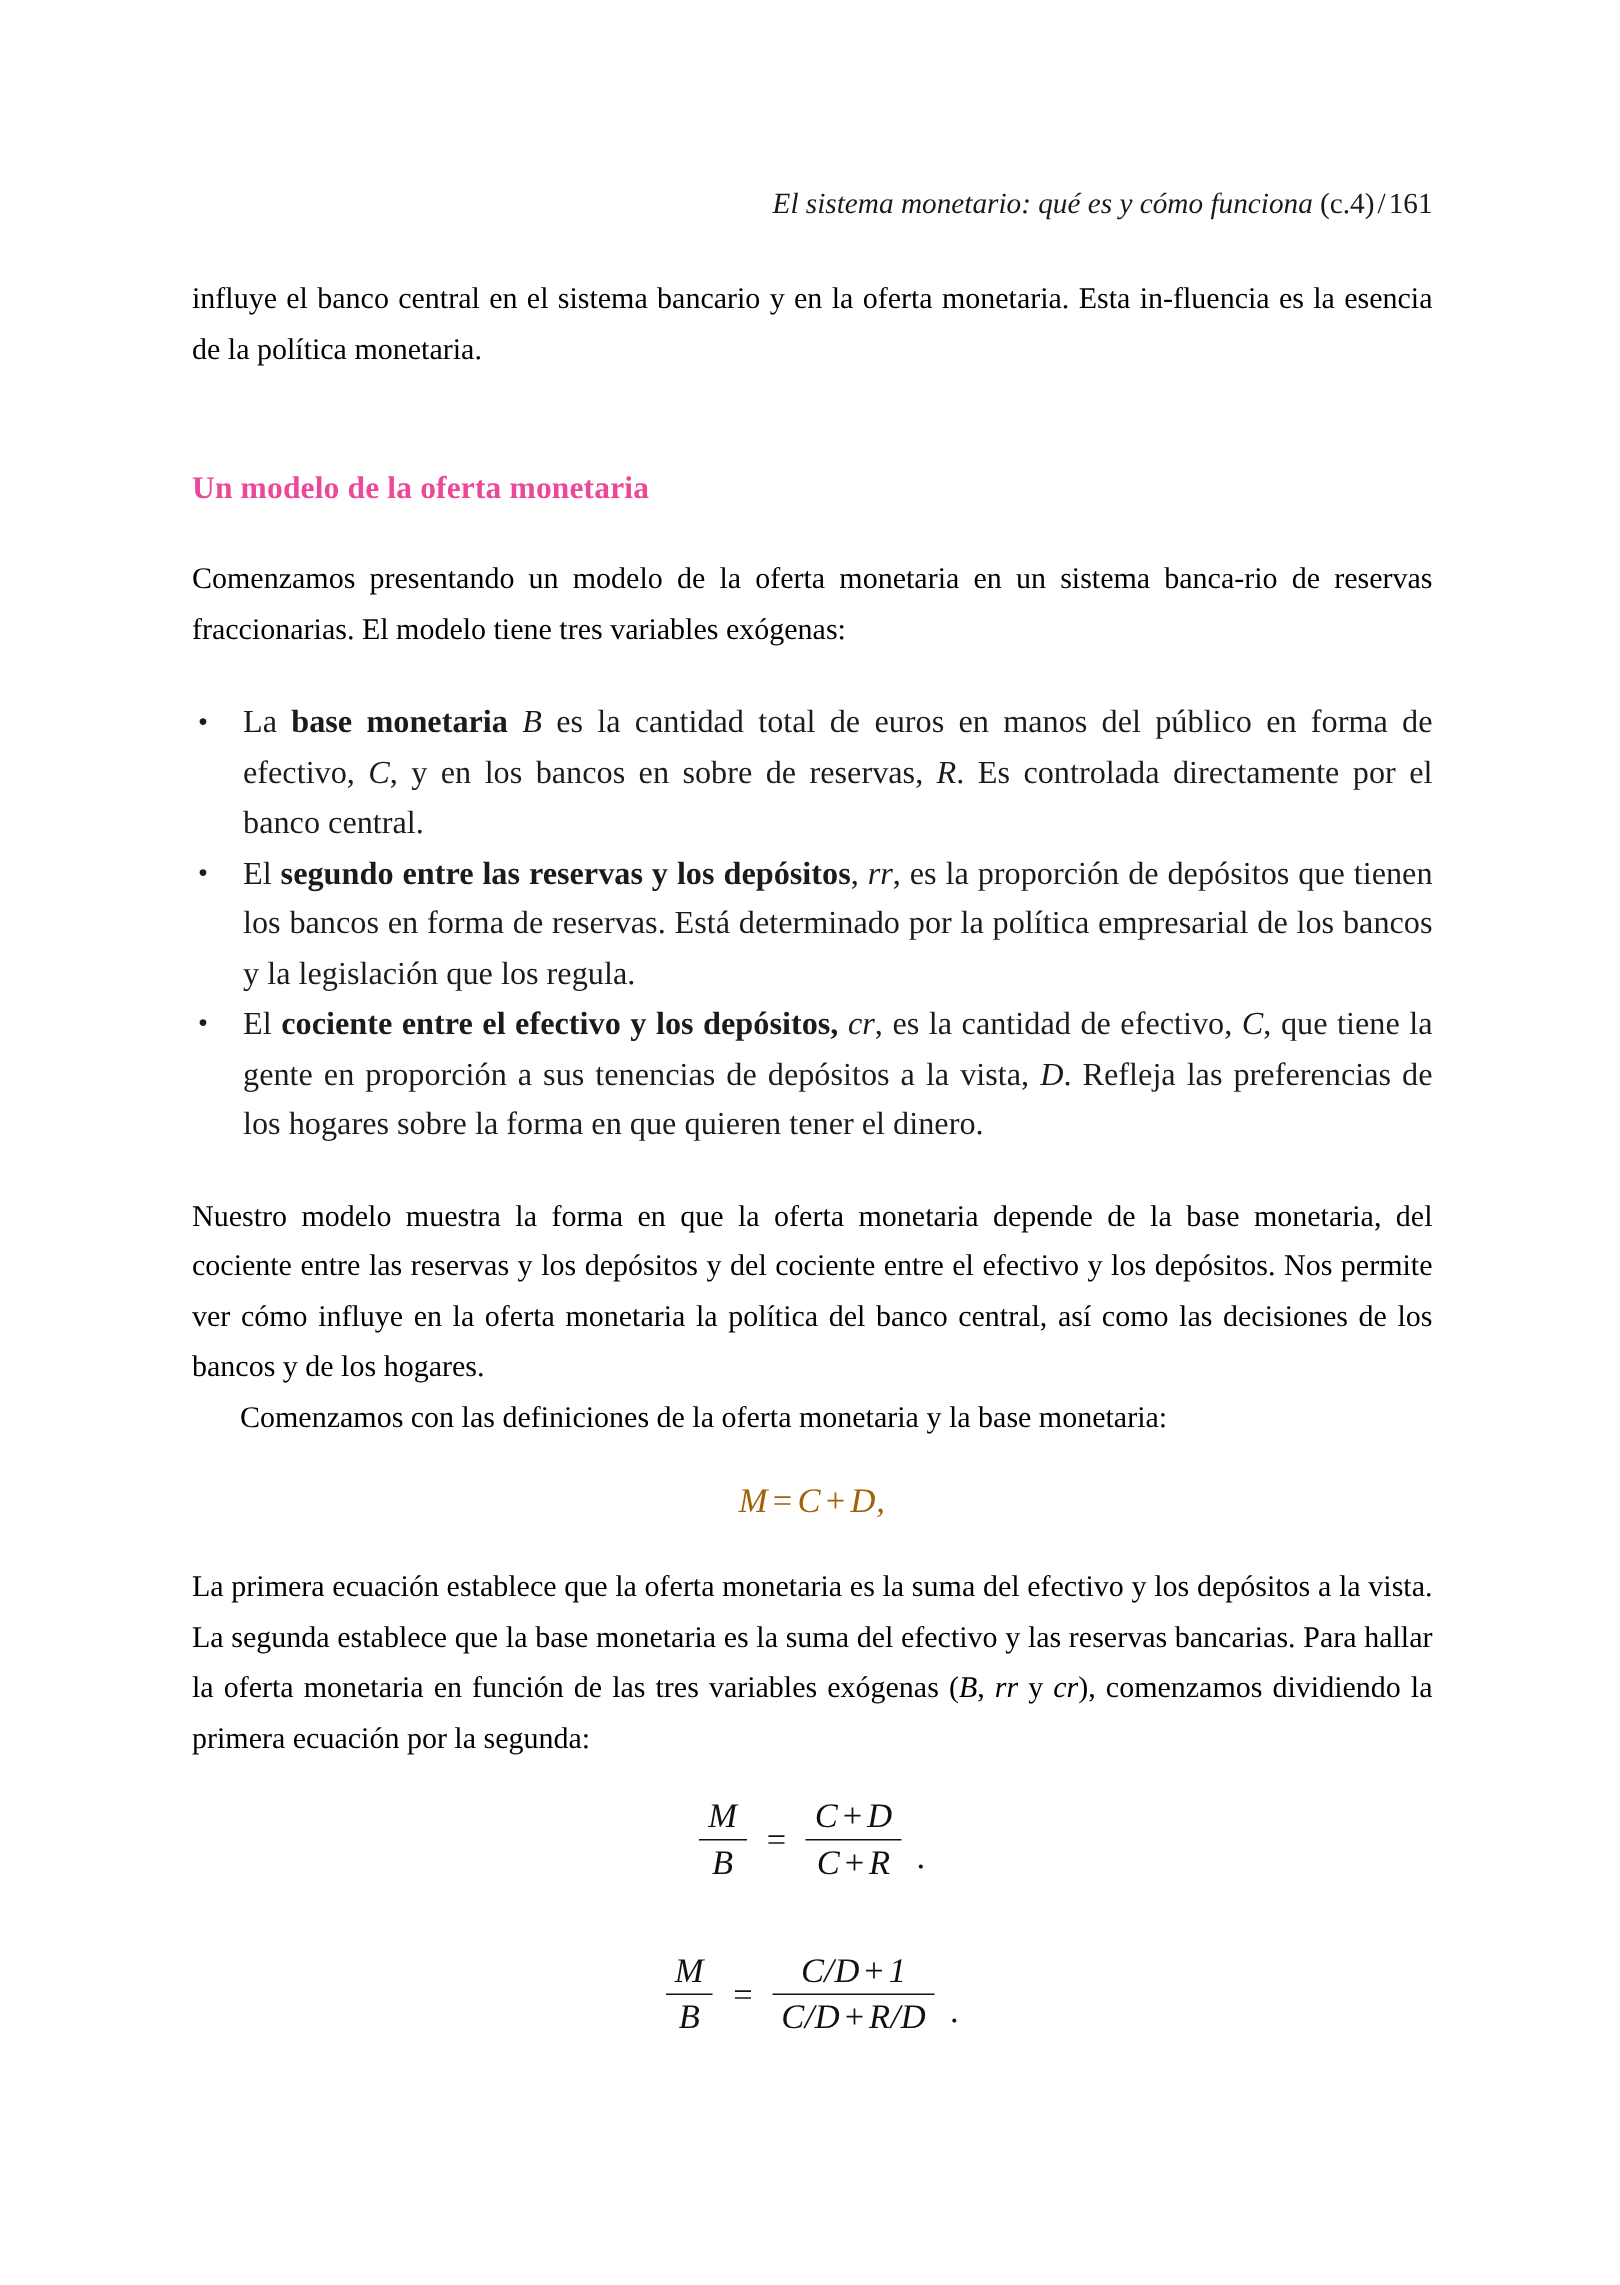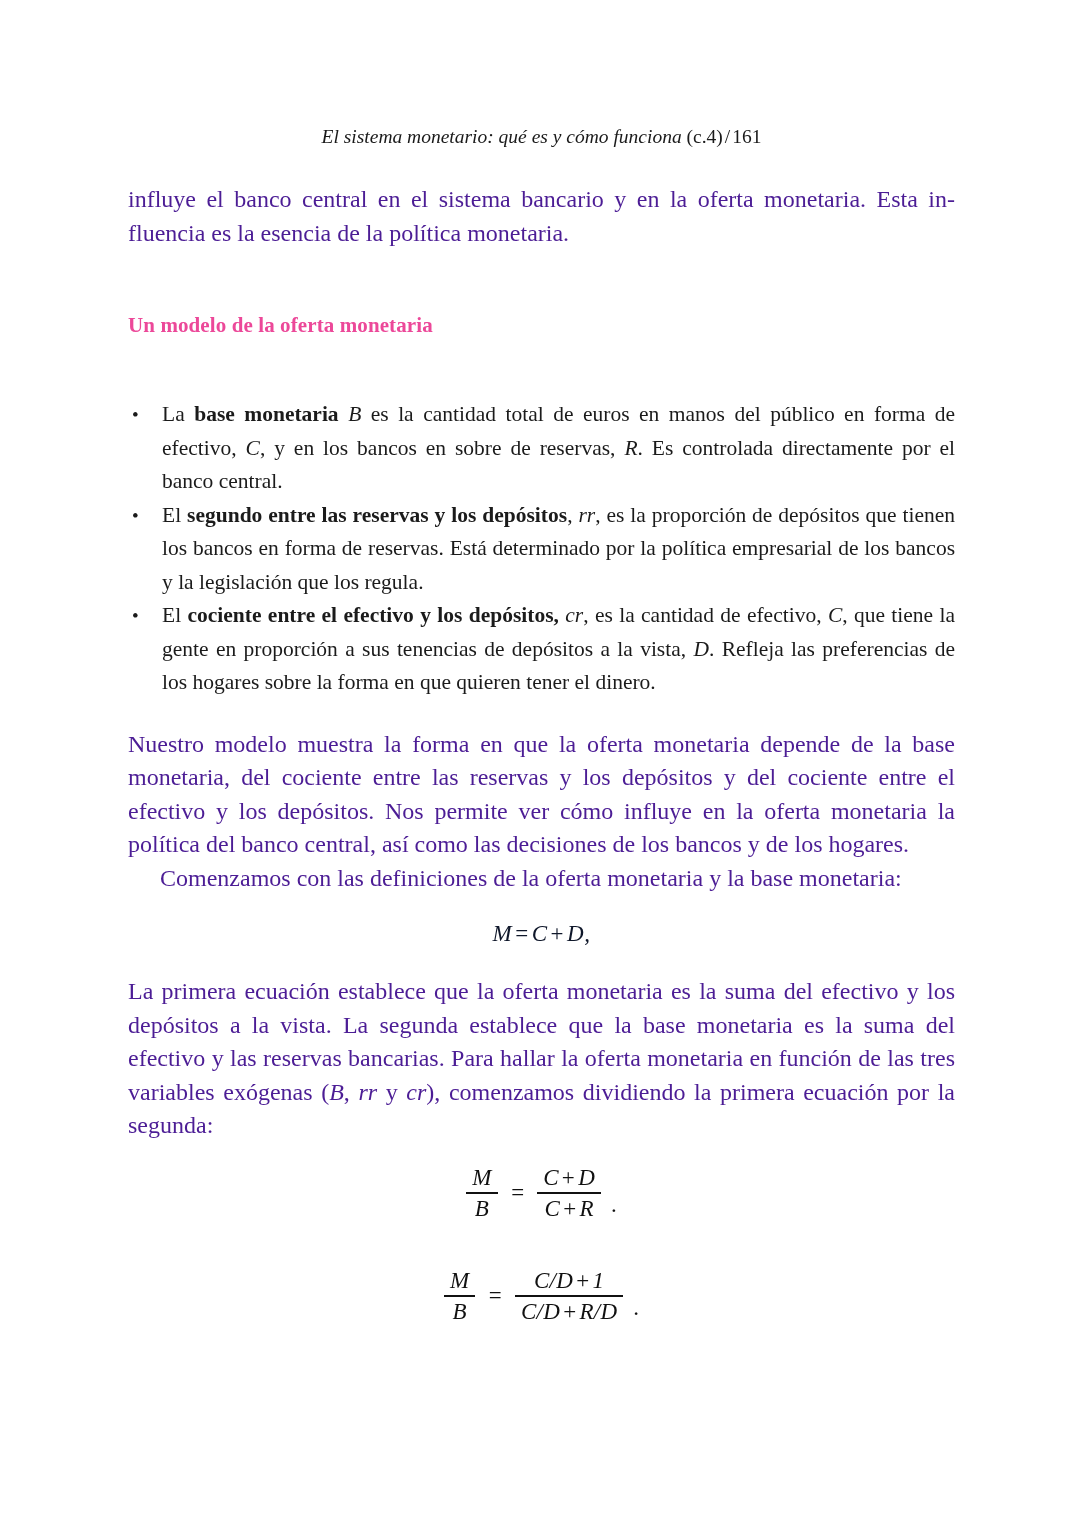--- a/index.html
+++ b/index.html
@@ -25,21 +25,21 @@
     height: 1523px;
     background: #ffffff;
   }
 
   
   .running-head {
     position: absolute;
     left: 128px;
     top: 124px;
     width: 827px;
-    text-align: center;
+    text-align: right;
     font-size: 19.5px;
     line-height: 26px;
     color: #1a1a1a;
     white-space: nowrap;
   }
   .running-head .rh-title {
     font-style: italic;
   }
   .running-head .rh-chapter {
     font-style: normal;
@@ -55,26 +55,26 @@
   
   .column {
     position: absolute;
     left: 128px;
     top: 183px;
     width: 827px;
   }
 
   p.body {
     margin: 0;
-    font-size: 24px;
+    font-size: 20px;
     line-height: 33.5px;
     text-align: justify;
     text-justify: inter-word;
     hyphens: manual;
-    color: #4c1d95;
+    color: #000000;
   }
 
   .gap-after-intro { height: 60px; }
   .gap-after-heading { height: 30px; }
   .gap-before-list { height: 28px; }
   .gap-after-list { height: 28px; }
   .gap-eq { height: 22px; }
   .gap-eq-after { height: 24px; }
 
   h2.section-heading {
@@ -111,21 +111,21 @@
   }
 
   .bold { font-weight: bold; font-family: Liberation Serif, serif; }
   .ital { font-style: italic; }
 
   
   .equation-block {
     text-align: center;
     font-size: 23px;
     line-height: 34px;
-    color: #0f172a;
+    color: #a16207;
   }
   .equation-block .eq-line {
     display: block;
     font-style: italic;
     letter-spacing: 0.5px;
   }
   .equation-block .eq-line .op {
     font-style: normal;
     padding: 0 3px;
   }
@@ -191,20 +191,21 @@
   <div class="column">
 
     <p class="body">influye el banco central en el sistema bancario y en la oferta monetaria. Esta in-fluencia es la esencia de la política monetaria.</p>
 
     <div class="gap-after-intro"></div>
 
     <h2 class="section-heading">Un modelo de la oferta monetaria</h2>
 
     <div class="gap-after-heading"></div>
 
+    <p class="body">Comenzamos presentando un modelo de la oferta monetaria en un sistema banca-rio de reservas fraccionarias. El modelo tiene tres variables exógenas:</p>
 
     <div class="gap-before-list"></div>
 
     <ul class="var-list">
 
       <li>
         <span class="bullet">•</span>
         <span class="li-text"><span>La </span><span class="bold">base monetaria</span> <span class="ital">B</span><span> es la cantidad total de euros en manos del público en forma de efectivo, </span><span class="ital">C</span><span>, y en los bancos en sobre de reservas, </span><span class="ital">R</span><span>. Es controlada directamente por el banco central.</span></span>
       </li>
 

